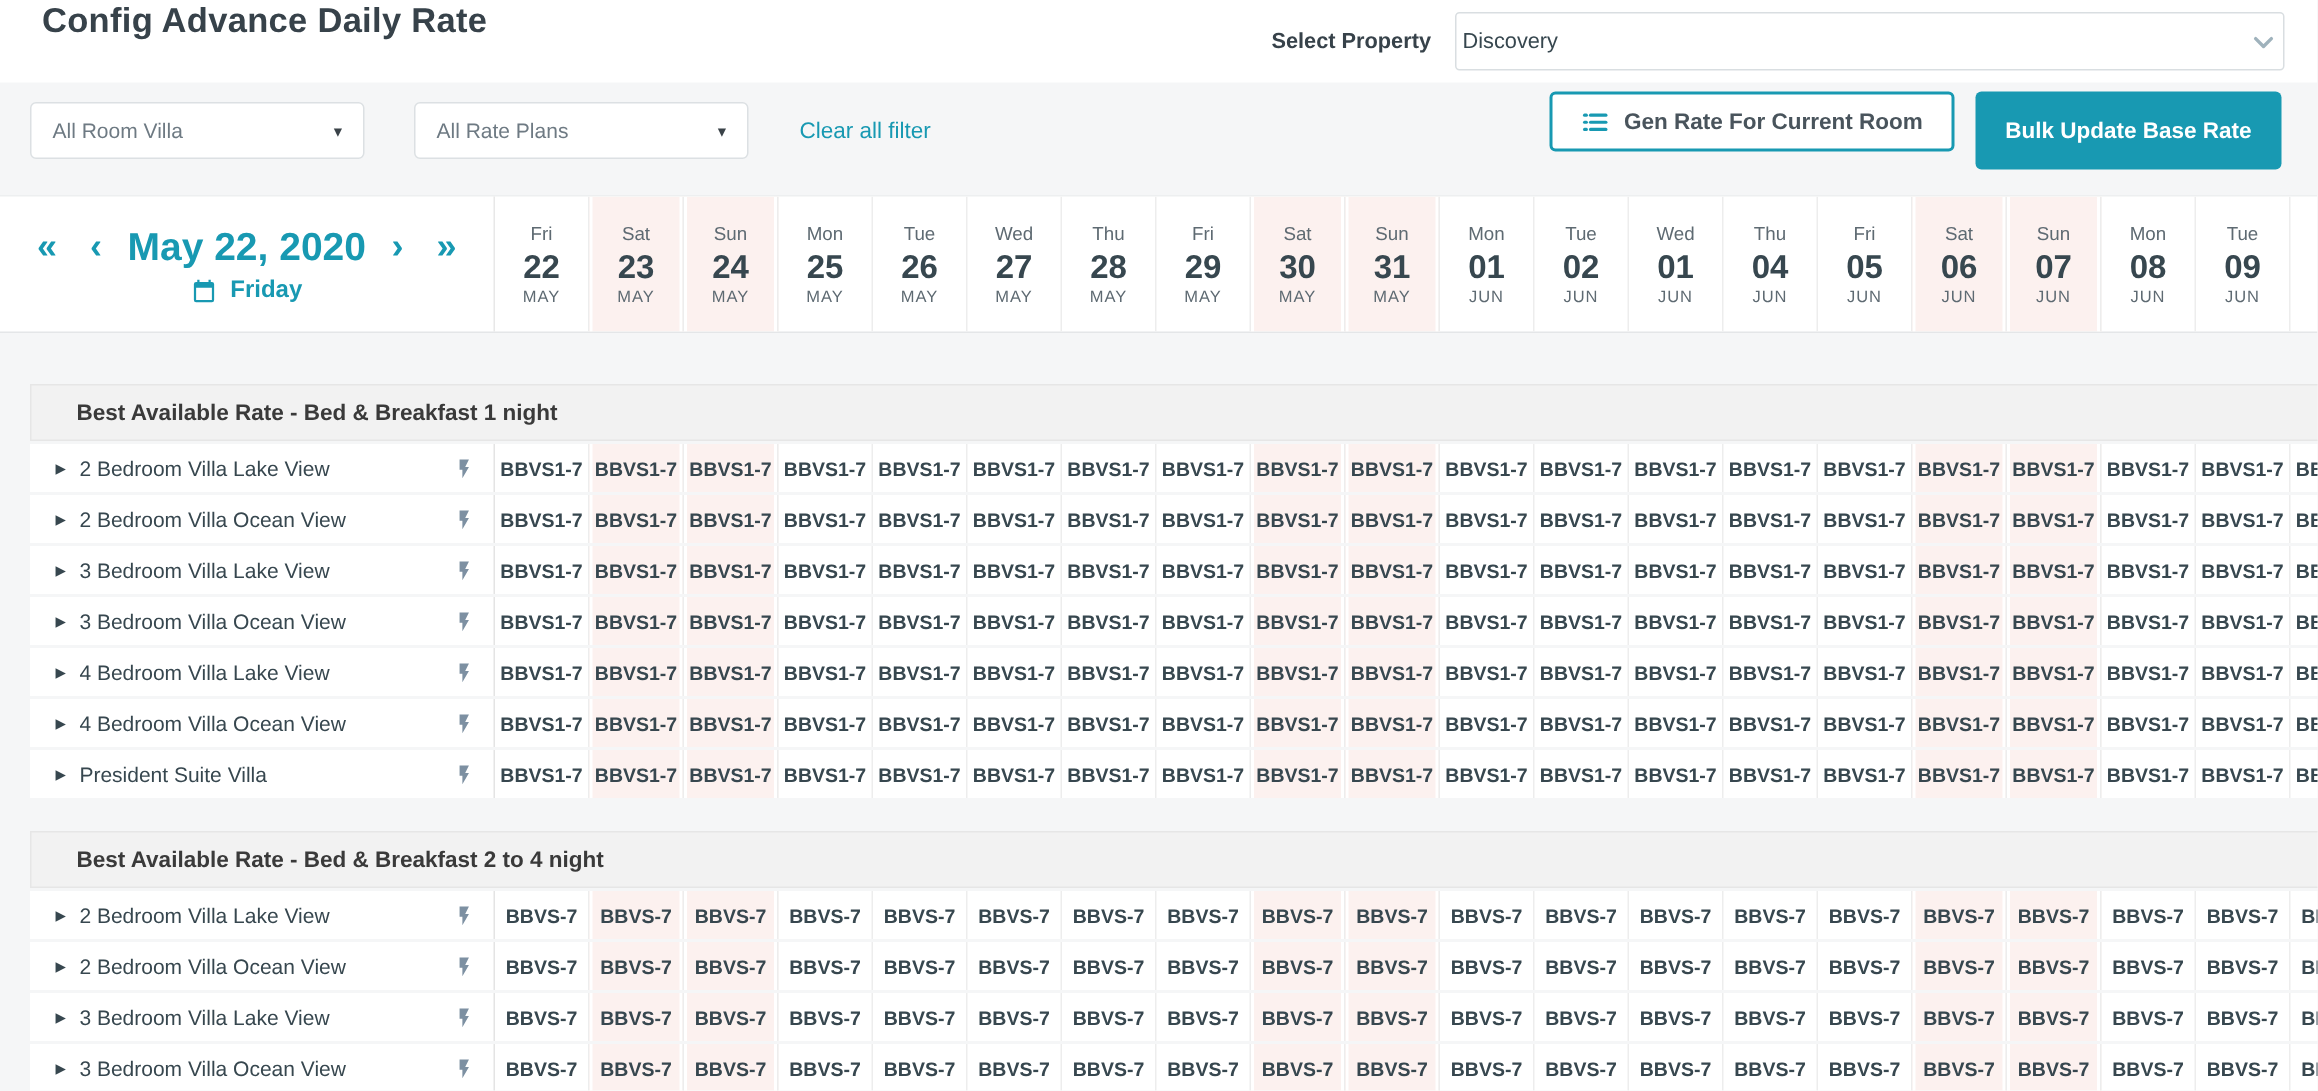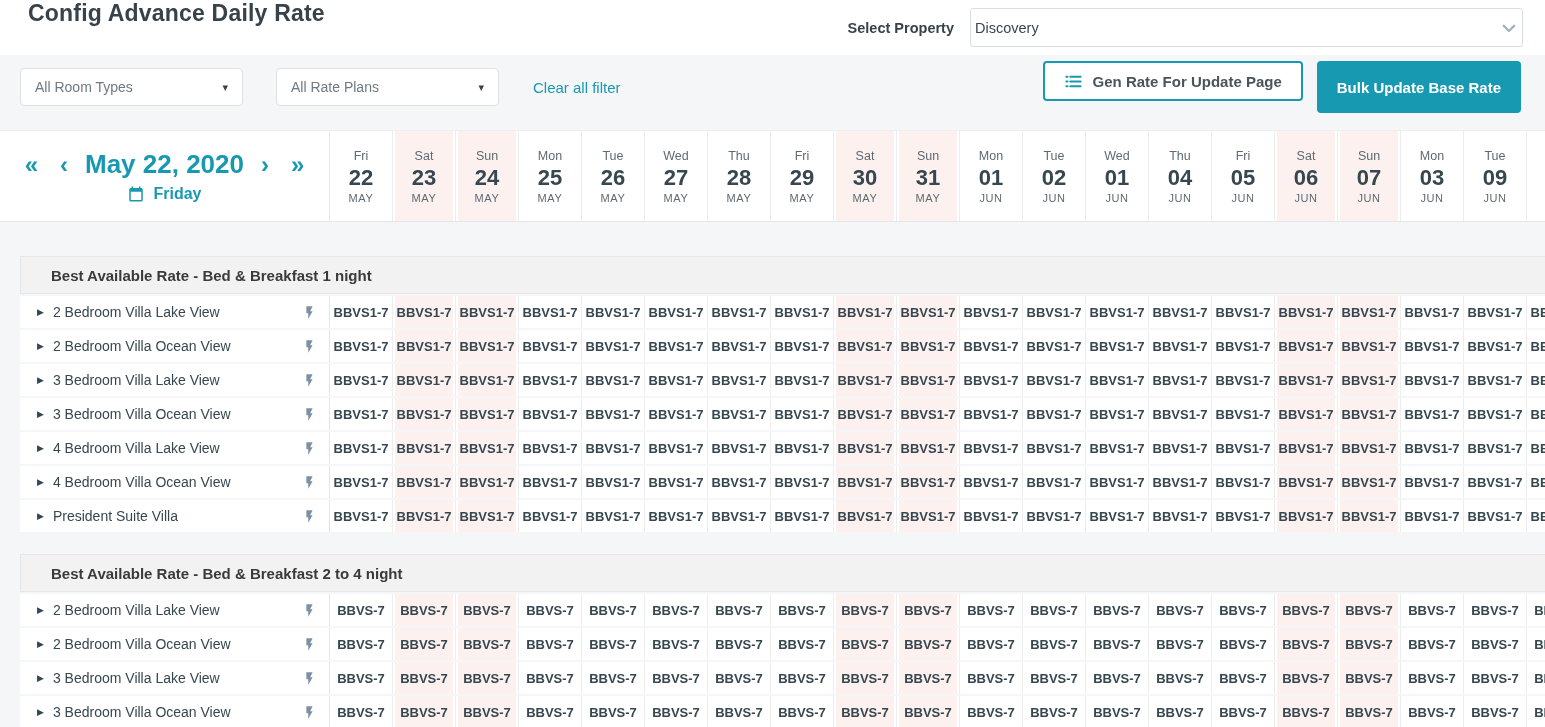--- a/index.html
+++ b/index.html
@@ -79,41 +79,41 @@
         <svg width="18" height="18" viewBox="0 0 24 24" fill="none" stroke="#9FB2BC" stroke-width="3" stroke-linecap="round" stroke-linejoin="round">
             <polyline points="5 9 12 16 19 9"></polyline>
           </svg>
       </span>
     </div>
   </div>
 </div>
 
 <div class="toolbar">
   <div class="filter-select">
-    <span>All Room Types</span>
+    <span>All Room Villa</span>
     <span class="caret">▾</span>
   </div>
   <div class="filter-select fs2">
     <span>All Rate Plans</span>
     <span class="caret">▾</span>
   </div>
   <a class="clear-link">Clear all filter</a>
   <div class="btn-group">
     <button class="gen-btn">
       <span style="display:flex;">
         <svg width="19" height="19" viewBox="0 0 24 24" fill="none" stroke="#1899B2" stroke-width="2.6" stroke-linecap="round">
           <line x1="3" y1="6" x2="4.5" y2="6"></line>
             <line x1="8" y1="6" x2="21" y2="6"></line>
           <line x1="3" y1="12" x2="4.5" y2="12"></line>
             <line x1="8" y1="12" x2="21" y2="12"></line>
           <line x1="3" y1="18" x2="4.5" y2="18"></line>
             <line x1="8" y1="18" x2="21" y2="18"></line>
         </svg>
       </span>
-      <span>Gen Rate For Update Page</span>
+      <span>Gen Rate For Current Room</span>
     </button>
     <button class="bulk-btn">Bulk Update Base Rate</button>
   </div>
 </div>
 
 <div class="datebar">
   <div class="date-nav">
     <div class="nav-row1">
       <span class="nav-arrow">«</span>
       <span class="nav-arrow">‹</span>
@@ -231,21 +231,21 @@
   </div>
 
   <div class="date-cell weekend">
     <div class="dow">Sun</div>
     <div class="dnum">07</div>
     <div class="dmon">JUN</div>
   </div>
 
   <div class="date-cell">
     <div class="dow">Mon</div>
-    <div class="dnum">03</div>
+    <div class="dnum">08</div>
     <div class="dmon">JUN</div>
   </div>
 
   <div class="date-cell">
     <div class="dow">Tue</div>
     <div class="dnum">09</div>
     <div class="dmon">JUN</div>
   </div>
 
   <div class="date-cell">

